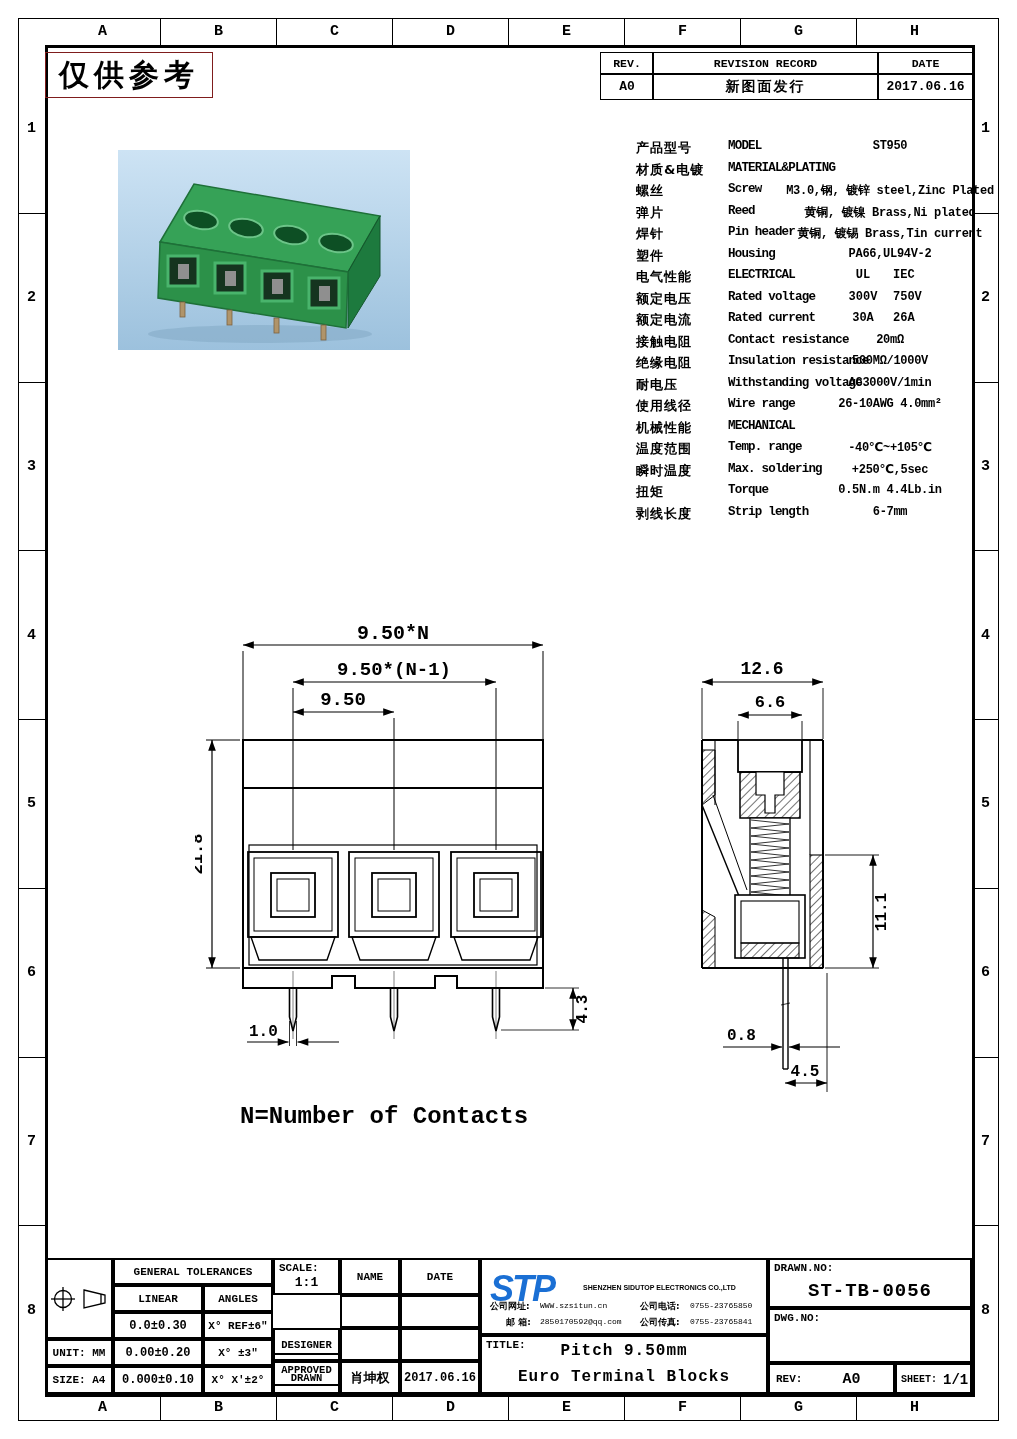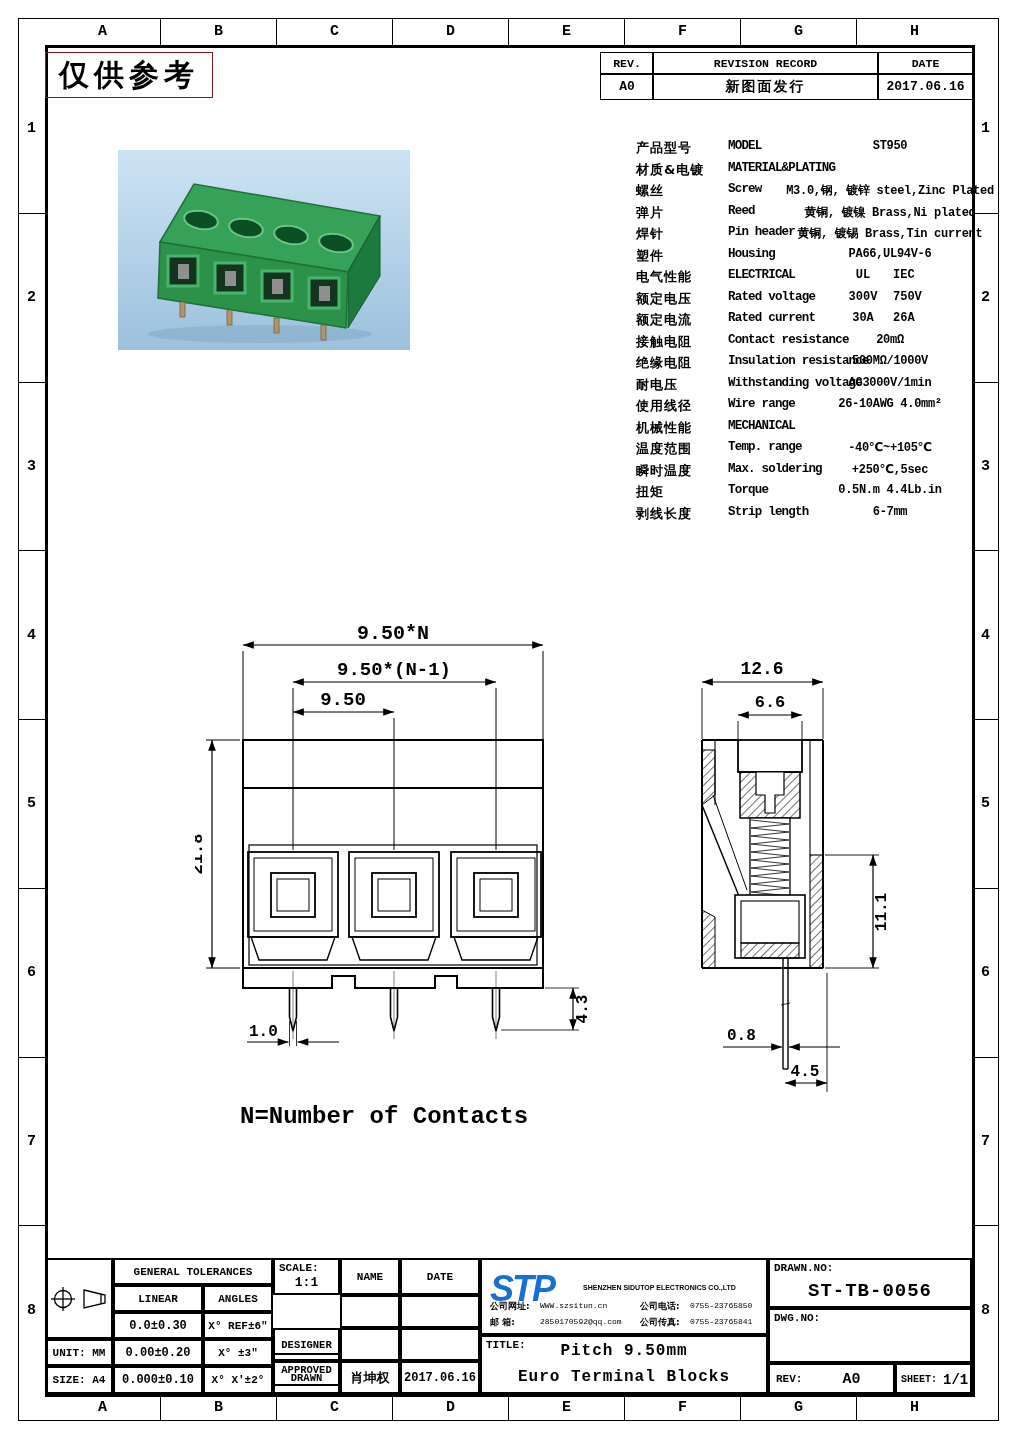--- a/index.html
+++ b/index.html
@@ -162,21 +162,21 @@
         <span class="val">黄铜, 镀镍 Brass,Ni plated</span>
       </div>
     <div class="spec-row" style="top:225px">
         <span class="cn">焊针</span>
         <span class="en">Pin header</span>
         <span class="val">黄铜, 镀锡 Brass,Tin current</span>
       </div>
     <div class="spec-row" style="top:246.5px">
         <span class="cn">塑件</span>
         <span class="en">Housing</span>
-        <span class="val">PA66,UL94V-6</span>
+        <span class="val">PA66,UL94V-2</span>
       </div>
     <div class="spec-row" style="top:268px">
         <span class="cn">电气性能</span>
         <span class="en">ELECTRICAL</span>
         <span class="ul">UL</span>
         <span class="iec">IEC</span>
       </div>
     <div class="spec-row" style="top:289.5px">
         <span class="cn">额定电压</span>
         <span class="en">Rated voltage</span>
@@ -416,21 +416,21 @@
     <div class="tb" style="left:400px;top:1328px;width:80px;height:33px"></div>
     <div class="tb center" style="left:273px;top:1361px;width:67px;height:33px;font:bold 10.5px 'Liberation Mono',monospace">DRAWN</div>
     <div class="tb center" style="left:340px;top:1361px;width:60px;height:33px;font:bold 13px 'DejaVu Sans',sans-serif">肖坤权</div>
     <div class="tb center" style="left:400px;top:1361px;width:80px;height:33px;font:bold 12px 'Liberation Mono',monospace">2017.06.16</div>
 
     <div class="tb" style="left:480px;top:1258px;width:288px;height:77px">
       <span class="logo-stp" style="position:absolute;left:8px;top:8px">STP</span>
       <span style="position:absolute;left:101px;top:24px;font:bold 7px 'Liberation Sans',sans-serif">SHENZHEN SIDUTOP ELECTRONICS CO.,LTD</span>
       <span style="position:absolute;left:8px;top:40px;font:bold 9px 'DejaVu Sans',sans-serif">公司网址:</span>
       <span style="position:absolute;left:58px;top:41px;font:8px 'Liberation Mono',monospace">WWW.szsitun.cn</span>
-      <span style="position:absolute;left:8px;top:56px;font:bold 9px 'DejaVu Sans',sans-serif">邮 箱:</span>
+      <span style="position:absolute;left:24px;top:56px;font:bold 9px 'DejaVu Sans',sans-serif">邮 箱:</span>
       <span style="position:absolute;left:58px;top:57px;font:8px 'Liberation Mono',monospace">2850170592@qq.com</span>
       <span style="position:absolute;left:158px;top:40px;font:bold 9px 'DejaVu Sans',sans-serif">公司电话:</span>
       <span style="position:absolute;left:208px;top:41px;font:8px 'Liberation Mono',monospace">0755-23765850</span>
       <span style="position:absolute;left:158px;top:56px;font:bold 9px 'DejaVu Sans',sans-serif">公司传真:</span>
       <span style="position:absolute;left:208px;top:57px;font:8px 'Liberation Mono',monospace">0755-23765841</span>
     </div>
 
     <div class="tb" style="left:480px;top:1335px;width:288px;height:59px">
       <span class="lbl">TITLE:</span>
       <span style="position:absolute;left:0;right:0;top:5px;text-align:center;font:bold 16px 'Liberation Mono',monospace;letter-spacing:1px">Pitch 9.50mm</span>

